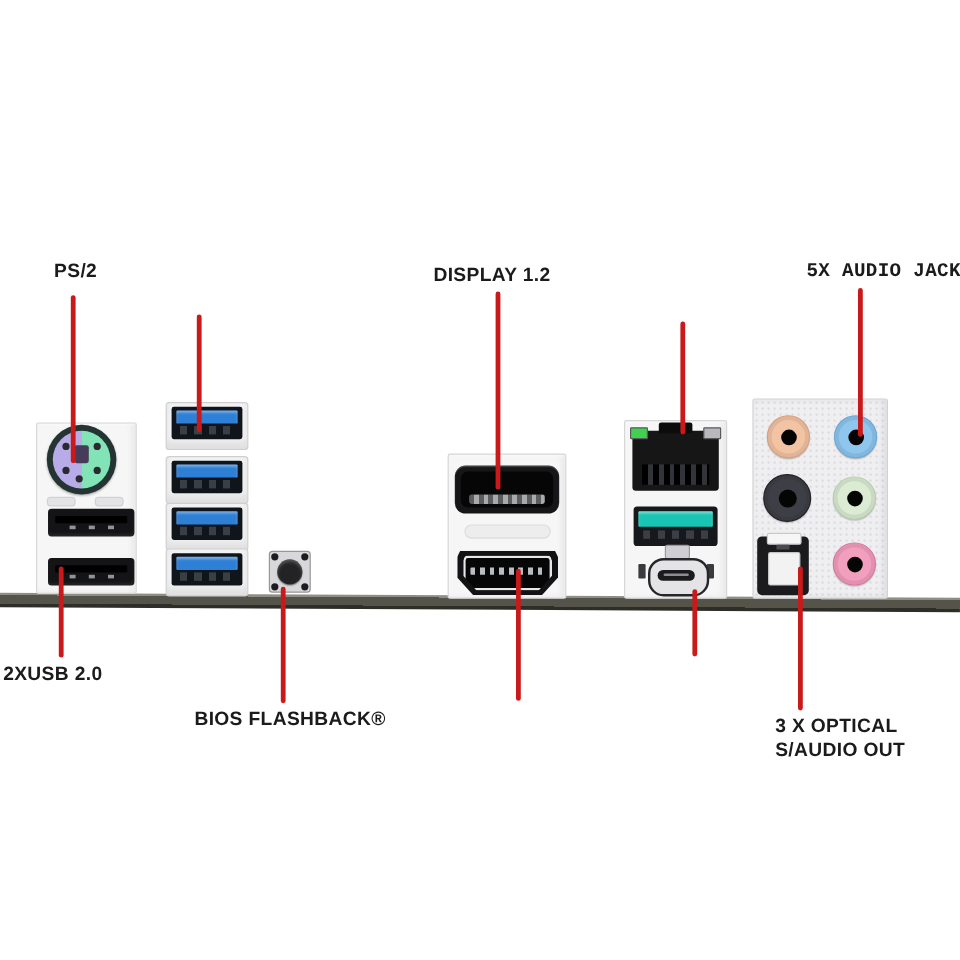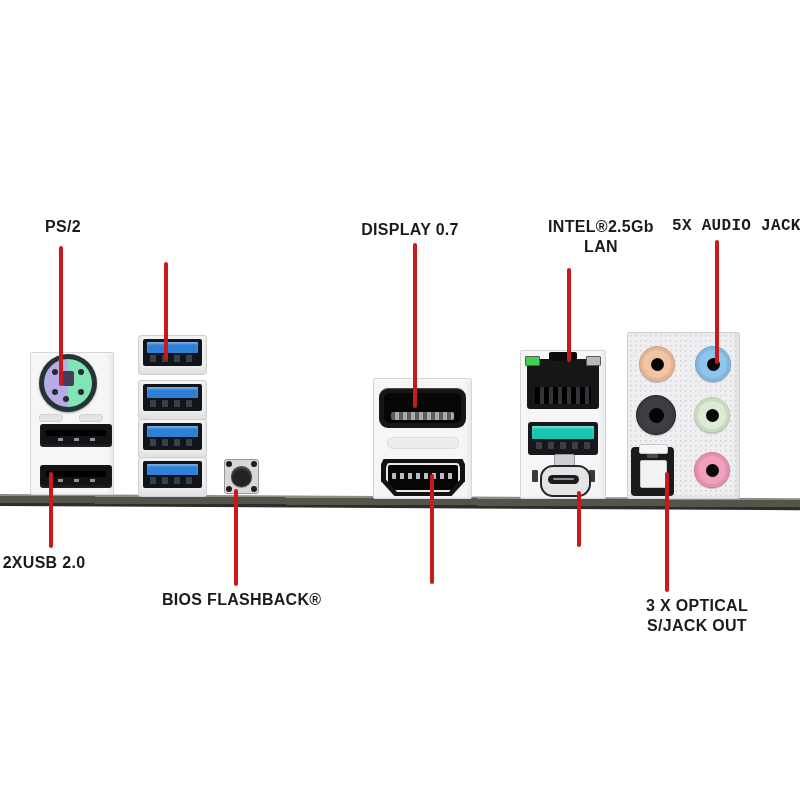--- a/index.html
+++ b/index.html
@@ -88,39 +88,35 @@
 </style>
 </head>
 <body>
 
 <div id="canvas">
 
   <div class="label" style="left:20px;top:217px;width:86px;">
     <span>PS/2</span>
   </div>
   <div class="label" style="left:360px;top:220px;width:100px;">
-    <span>DISPLAY 0.7</span>
-  </div>
-  <div class="label" style="left:546px;top:217px;width:110px;">
-    <div>INTEL®2.5Gb</div>
-    <div>LAN</div>
+    <span>DISPLAY 1.2</span>
   </div>
   <div class="label" style="left:672px;top:216px;width:124px;font-family:Liberation Mono, monospace;">
     <span>5X AUDIO JACK</span>
   </div>
 
   <div class="label" style="left:0px;top:553px;width:88px;">
     <span>2XUSB 2.0</span>
   </div>
   <div class="label" style="left:162px;top:590px;width:156px;">
     <span>BIOS FLASHBACK®</span>
   </div>
   <div class="label" style="left:646px;top:596px;width:102px;">
     <div>3 X OPTICAL</div>
-    <div>S/JACK OUT</div>
+    <div>S/AUDIO OUT</div>
   </div>
 
   <div class="leader" style="left:59px;top:246px;height:140px;"></div>
   <div class="leader" style="left:164px;top:262px;height:98px;"></div>
   <div class="leader" style="left:413px;top:243px;height:165px;"></div>
   <div class="leader" style="left:567px;top:268px;height:94px;"></div>
   <div class="leader" style="left:715px;top:240px;height:124px;"></div>
   <div class="leader" style="left:49px;top:472px;height:76px;"></div>
   <div class="leader" style="left:234px;top:489px;height:97px;"></div>
   <div class="leader" style="left:430px;top:474px;height:110px;"></div>

